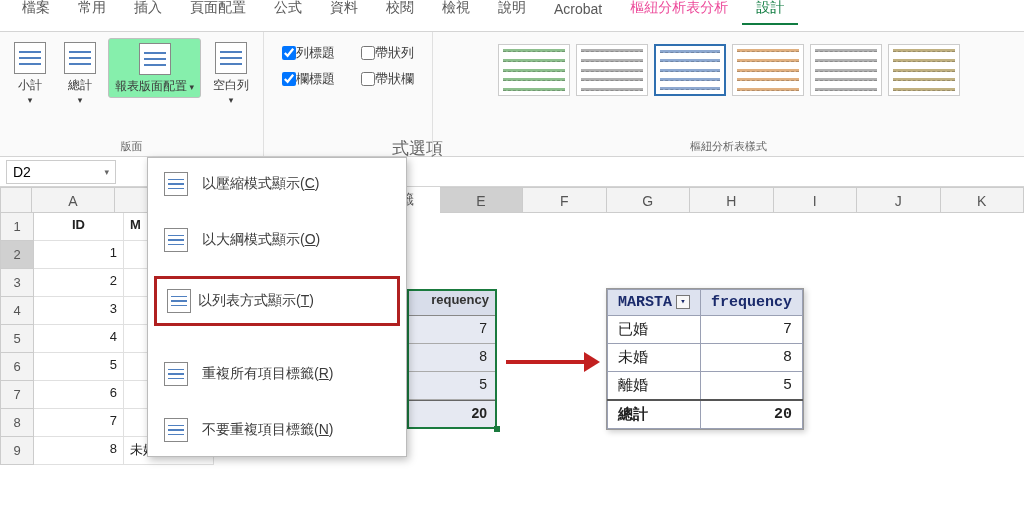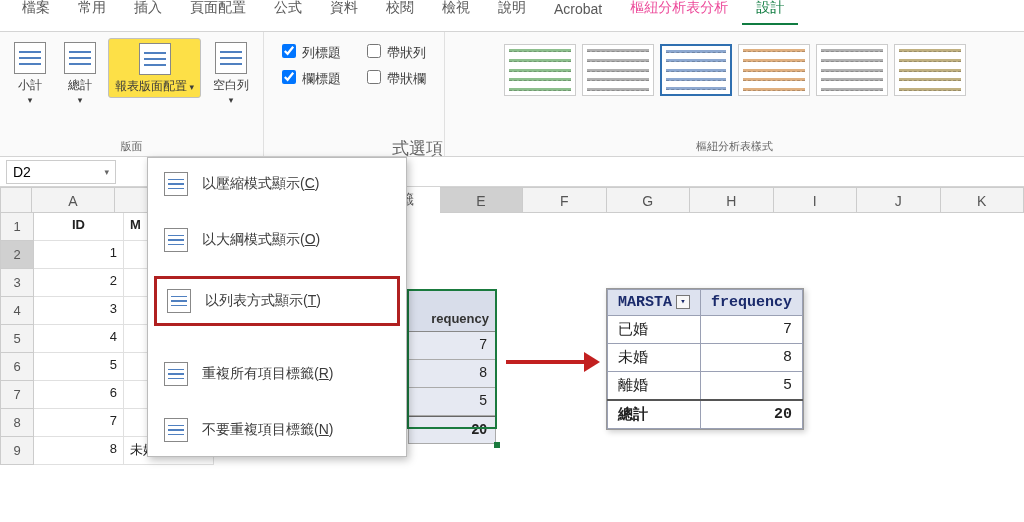--- a/index.html
+++ b/index.html
@@ -8,28 +8,28 @@
 .tabs { display: flex; border-bottom: 1px solid #d4d4d4; height: 32px; align-items: flex-end; padding: 6px 8px; }
 .tab { padding: 6px 14px; font-size: 14px; color: #595959; cursor: pointer; border-bottom: 2px solid transparent; }
 .tab.active { color: #107c41; border-bottom: 2px solid #107c41; font-weight: 500; }
 
 .ribbon { display: flex; height: 125px; border-bottom: 1px solid #d4d4d4; background: #fafafa; }
 .group { display: flex; flex-direction: column; justify-content: space-between; align-items: center; border-right: 1px solid #e0e0e0; padding: 6px 8px 2px 8px; }
 .group-content { display: flex; align-items: flex-start; gap: 6px; }
 .group-label { font-size: 11px; color: #666; text-align: center; padding-top: 2px; }
 
 .big-btn { display: flex; flex-direction: column; align-items: center; gap: 4px; padding: 4px 6px; cursor: pointer; border-radius: 3px; }
-.big-btn.selected { background: #fde047; border: 1px solid #c0c0c0; }
+.big-btn.selected { background: #86efac; border: 1px solid #c0c0c0; }
 .big-btn .icon-box { width: 32px; height: 32px; border: 1px solid #888; background: #fff; display: flex; flex-direction: column; justify-content: space-evenly; padding: 4px; }
 .big-btn .icon-box .line { height: 2px; background: #5080c0; }
 .big-btn .label { font-size: 12px; text-align: center; line-height: 1.2; color: #3b3b3b; }
 .big-btn .label .chev { font-size: 9px; }
 
 .check-col { display: flex; flex-direction: column; gap: 8px; padding: 6px 10px; font-size: 13px; }
-.check-row { display: flex; gap: 6px; }
+.check-row { display: flex; align-items: center; }
 .check-row input { width: 14px; height: 14px; }
 .check-row label { color: #3b3b3b; }
 
 .styles { display: flex; gap: 6px; padding: 6px; flex-wrap: nowrap; }
 .style-swatch { width: 72px; height: 52px; border: 1px solid #ccc; background: #fff; cursor: pointer; display: flex; flex-direction: column; padding: 4px; gap: 2px; justify-content: space-between; }
 .style-swatch.selected { border: 2px solid #2f6fb0; }
 .style-swatch .row { height: 3px; background: #999; border-bottom: 1px dashed rgba(0,0,0,0.2); }
 .style-swatch .hdr { background: #444; }
 .s-green .row { background: #8dbf8d; }
 .s-blue .row { background: #8da8d0; }
@@ -49,28 +49,28 @@
 .col-hdr.sel { background: #d0d0d0; }
 .grid { position: relative; }
 .grid-row { display: flex; }
 .cell { width: 90px; height: 28px; border-right: 1px solid #e0e0e0; border-bottom: 1px solid #e0e0e0; font-size: 13px; padding: 4px 6px; text-align: right; color: #222; }
 .cell.left { text-align: left; }
 .cell.center { text-align: center; }
 .cell.hdr-row { font-weight: bold; }
 
 .dropdown-menu { position: absolute; left: 147px; top: 157px; width: 260px; background: #fff; border: 1px solid #bbb; box-shadow: 2px 3px 8px rgba(0,0,0,0.25); z-index: 50; padding: 4px 0; }
 .menu-item { display: flex; align-items: center; gap: 14px; padding: 10px 16px; font-size: 14px; color: #3b3b3b; cursor: pointer; }
-.menu-item.highlight { border: 3px solid #b02020; margin: 14px 6px; padding-left: 10px; }
+.menu-item.highlight { border: 3px solid #b02020; margin: 14px 6px; padding-left: 10px; gap: 7px; }
 .menu-sep { height: 12px; }
 .menu-item .micon { width: 24px; height: 24px; border: 1px solid #888; background: #fff; display: flex; flex-direction: column; justify-content: space-evenly; padding: 3px; }
 .menu-item .micon .ln { height: 1.5px; background: #5080c0; }
 .menu-item .mtext u { text-decoration: underline; }
 
 .pivot1 { position: absolute; left: 408px; top: 290px; z-index: 5; }
-.pivot1 .p-head { background: #d8ddea; border: 1px solid #888; width: 88px; height: 14px; font-size: 13px; font-weight: bold; color: #333; text-align: left; padding: 20px 6px; }
+.pivot1 .p-head { background: #d8ddea; border: 1px solid #888; width: 88px; height: 26px; font-size: 13px; font-weight: bold; color: #333; text-align: left; padding: 1px 6px; }
 .pivot1 .p-cell { background: #e6e9f2; border: 1px solid #aaa; border-top: none; width: 88px; height: 28px; font-size: 14px; text-align: right; padding: 4px 8px; color: #222; }
 .pivot1 .p-cell.total { font-weight: bold; border-top: 1px solid #666; }
 .pivot1-outline { position: absolute; left: -1px; top: -1px; width: 90px; height: 140px; border: 2px solid #1a7a3e; pointer-events: none; }
 .pivot1-handle { position: absolute; right: -4px; bottom: -4px; width: 6px; height: 6px; background: #1a7a3e; }
 
 .arrow { position: absolute; left: 506px; top: 360px; z-index: 6; }
 .arrow-line { width: 80px; height: 4px; background: #c22020; }
 .arrow-head { position: absolute; right: -14px; top: -8px; width: 0; height: 0; border-left: 16px solid #c22020; border-top: 10px solid transparent; border-bottom: 10px solid transparent; }
 
 .pivot2 { position: absolute; left: 606px; top: 288px; z-index: 6; border: 1px solid #999; box-shadow: 2px 2px 6px rgba(0,0,0,0.2); background: #fff; }

